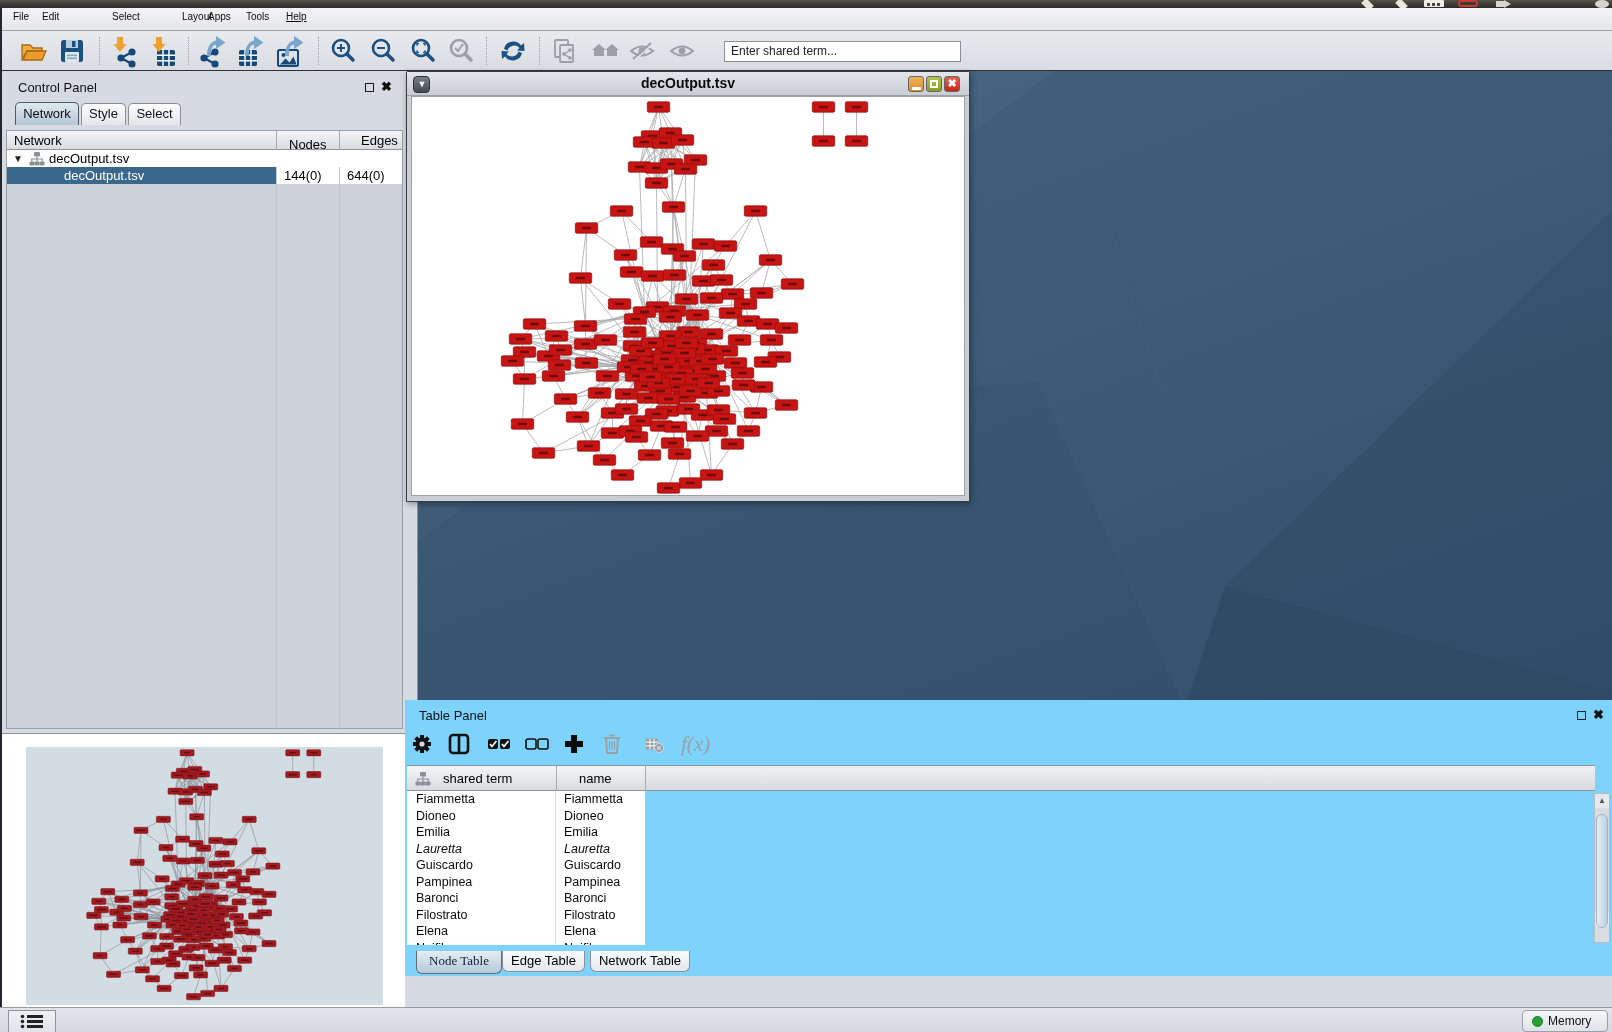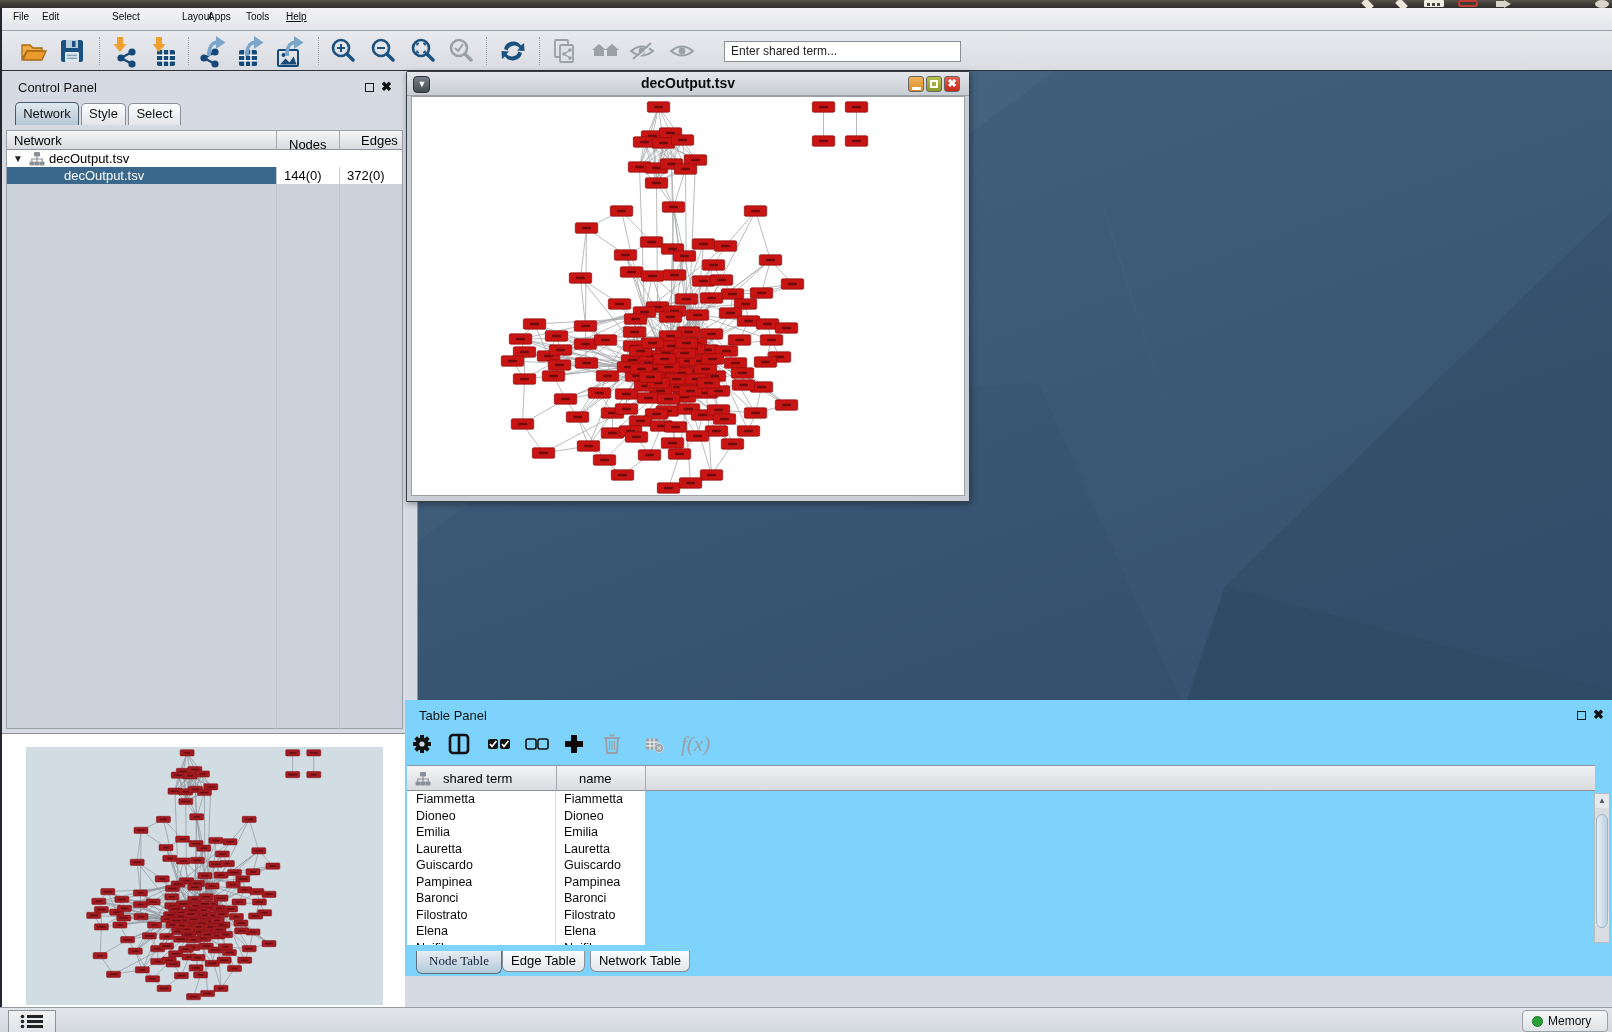--- a/index.html
+++ b/index.html
@@ -273,21 +273,21 @@
           <rect x="0.5" y="9.5" width="5" height="4" rx="1" fill="#8a9097"></rect>
           <rect x="5.5" y="9.5" width="5" height="4" rx="1" fill="#8a9097"></rect>
           <rect x="10.5" y="9.5" width="5" height="4" rx="1" fill="#8a9097"></rect>
         </svg>
       <span style="position:absolute;left:42px;top:1px;font-size:13px;color:#000;">decOutput.tsv</span>
     </div>
     <div class="abs" style="left:0;top:36px;width:395px;height:17px;background:#fff;">
       <div class="abs" style="left:0;top:0;width:269px;height:17px;background:#39688c;"></div>
       <span style="position:absolute;left:57px;top:1px;font-size:13px;color:#fff;">decOutput.tsv</span>
       <span style="position:absolute;left:277px;top:1px;font-size:13px;color:#000;">144(0)</span>
-      <span style="position:absolute;left:340px;top:1px;font-size:13px;color:#000;">372(0)</span>
+      <span style="position:absolute;left:340px;top:1px;font-size:13px;color:#000;">644(0)</span>
       <div class="abs" style="left:269px;top:0;height:17px;border-left:1px solid #c8ccd2;"></div>
       <div class="abs" style="left:332px;top:0;height:17px;border-left:1px solid #c8ccd2;"></div>
     </div>
     <div class="abs" style="left:269px;top:53px;height:546px;border-left:1px solid #c0c5cc;"></div>
     <div class="abs" style="left:332px;top:53px;height:546px;border-left:1px solid #c0c5cc;"></div>
   </div>
 </div>
 
 <div id="iframe1" class="abs">
   <div id="ifr-title">
@@ -1952,21 +1952,21 @@
           <span style="position:absolute;left:157px;top:1px;font-size:12.5px;color:#0a0a0a;">Fiammetta</span>
         </div>
         <div class="abs" style="left:0;top:16.5px;width:238px;height:17px;">
           <span style="position:absolute;left:9px;top:1px;font-size:12.5px;color:#0a0a0a;">Dioneo</span>
           <span style="position:absolute;left:157px;top:1px;font-size:12.5px;color:#0a0a0a;">Dioneo</span>
         </div>
         <div class="abs" style="left:0;top:33.0px;width:238px;height:17px;">
           <span style="position:absolute;left:9px;top:1px;font-size:12.5px;color:#0a0a0a;">Emilia</span>
           <span style="position:absolute;left:157px;top:1px;font-size:12.5px;color:#0a0a0a;">Emilia</span>
         </div>
-        <div class="abs" style="left:0;top:49.5px;width:238px;height:17px;">
+        <div class="abs" style="left:0;top:49.5px;width:238px;height:17px;font-style:italic;">
           <span style="position:absolute;left:9px;top:1px;font-size:12.5px;color:#0a0a0a;">Lauretta</span>
           <span style="position:absolute;left:157px;top:1px;font-size:12.5px;color:#0a0a0a;">Lauretta</span>
         </div>
         <div class="abs" style="left:0;top:66.0px;width:238px;height:17px;">
           <span style="position:absolute;left:9px;top:1px;font-size:12.5px;color:#0a0a0a;">Guiscardo</span>
           <span style="position:absolute;left:157px;top:1px;font-size:12.5px;color:#0a0a0a;">Guiscardo</span>
         </div>
         <div class="abs" style="left:0;top:82.5px;width:238px;height:17px;">
           <span style="position:absolute;left:9px;top:1px;font-size:12.5px;color:#0a0a0a;">Pampinea</span>
           <span style="position:absolute;left:157px;top:1px;font-size:12.5px;color:#0a0a0a;">Pampinea</span>

